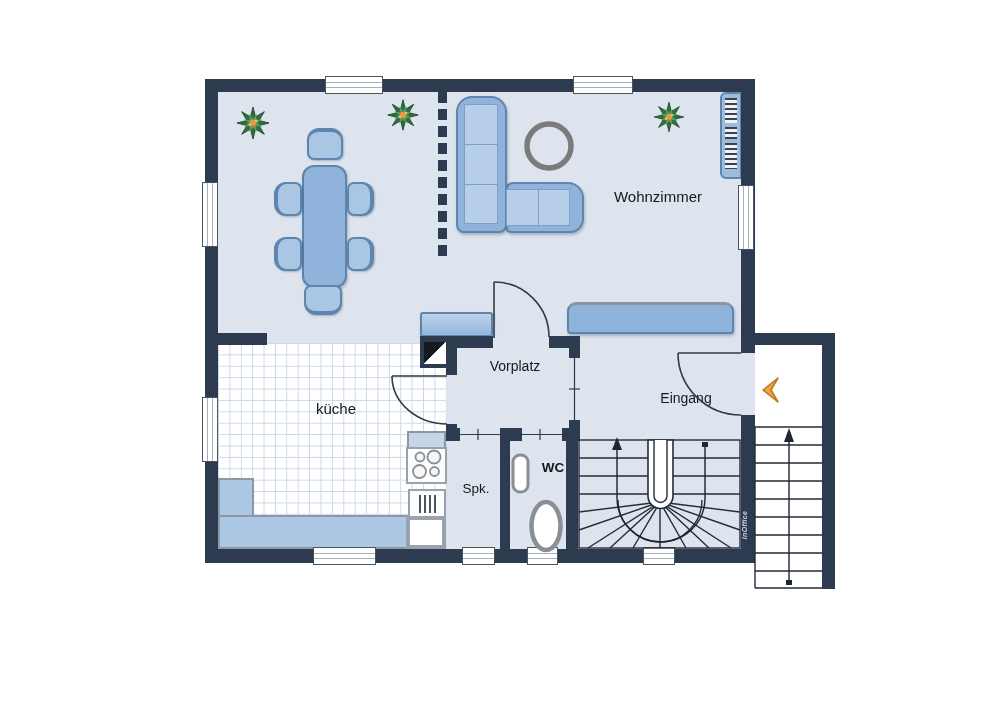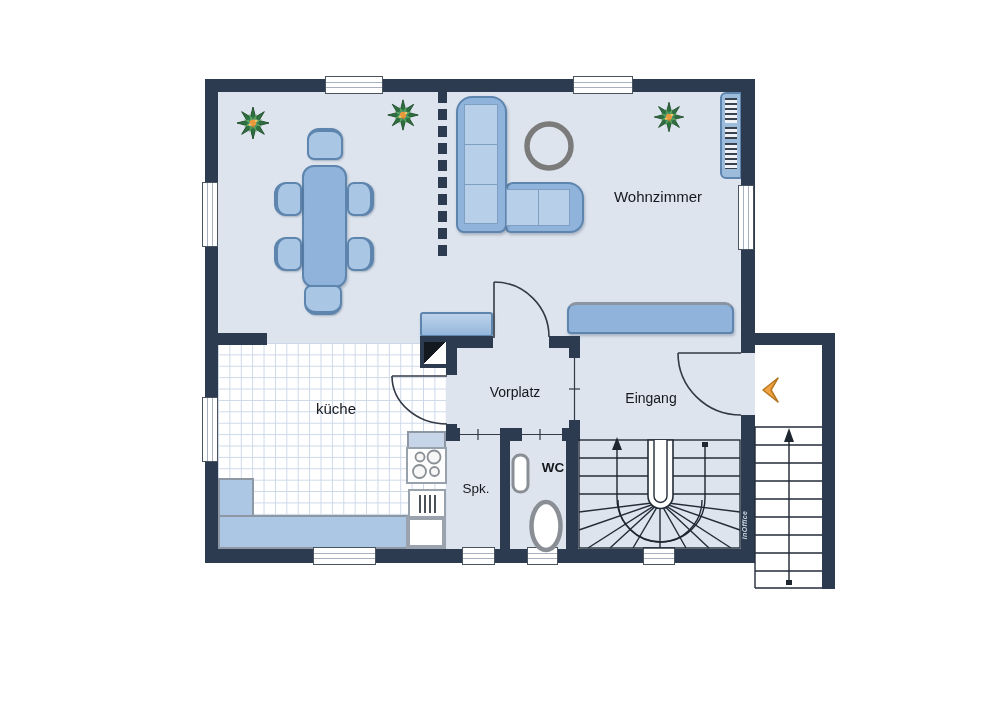--- a/index.html
+++ b/index.html
@@ -112,22 +112,22 @@
   <div class="abs window v" style="left:202px;top:182px;width:16px;height:65px;"></div>
   <div class="abs window v" style="left:202px;top:397px;width:16px;height:65px;"></div>
   <div class="abs window v" style="left:738px;top:185px;width:16px;height:65px;"></div>
   <div class="abs window h" style="left:313px;top:547px;width:63px;height:18px;"></div>
   <div class="abs window h" style="left:462px;top:547px;width:33px;height:18px;"></div>
   <div class="abs window h" style="left:527px;top:547px;width:31px;height:18px;"></div>
   <div class="abs window h" style="left:643px;top:547px;width:32px;height:18px;"></div>
 
   <div class="abs rlabel" style="left:598px;top:188px;width:120px;font-size:15px;">Wohnzimmer</div>
   <div class="abs rlabel" style="left:290px;top:400px;width:92px;font-size:15px;">küche</div>
-  <div class="abs rlabel" style="left:465px;top:384px;width:100px;">Vorplatz</div>
-  <div class="abs rlabel" style="left:601px;top:390px;width:100px;">Eingang</div>
+  <div class="abs rlabel" style="left:465px;top:358px;width:100px;">Vorplatz</div>
+  <div class="abs rlabel" style="left:636px;top:390px;width:100px;">Eingang</div>
   <div class="abs rlabel" style="left:446px;top:481px;width:60px;font-size:13.5px;">Spk.</div>
   <div class="abs rlabel" style="left:528px;top:460px;width:50px;font-size:13.5px;font-weight:bold;">WC</div>
 
   <div class="abs logo" style="left:724px;top:520px;width:44px;height:10px;">inOffice</div>
 
   <svg class="lines" width="1000" height="707" viewBox="0 0 1000 707">
     <defs>
       <g id="plant">
         <polygon points="16,0 6,2.5 11.3,11.3 2.5,6 0,16 -2.5,6 -11.3,11.3 -6,2.5 -16,0 -6,-2.5 -11.3,-11.3 -2.5,-6 0,-16 2.5,-6 11.3,-11.3 6,-2.5" fill="#2f7040" stroke="#24512f" stroke-width="1"></polygon>
         <polygon transform="rotate(22.5) scale(0.62)" points="16,0 6,2.5 11.3,11.3 2.5,6 0,16 -2.5,6 -11.3,11.3 -6,2.5 -16,0 -6,-2.5 -11.3,-11.3 -2.5,-6 0,-16 2.5,-6 11.3,-11.3 6,-2.5" fill="#58a05c"></polygon>

